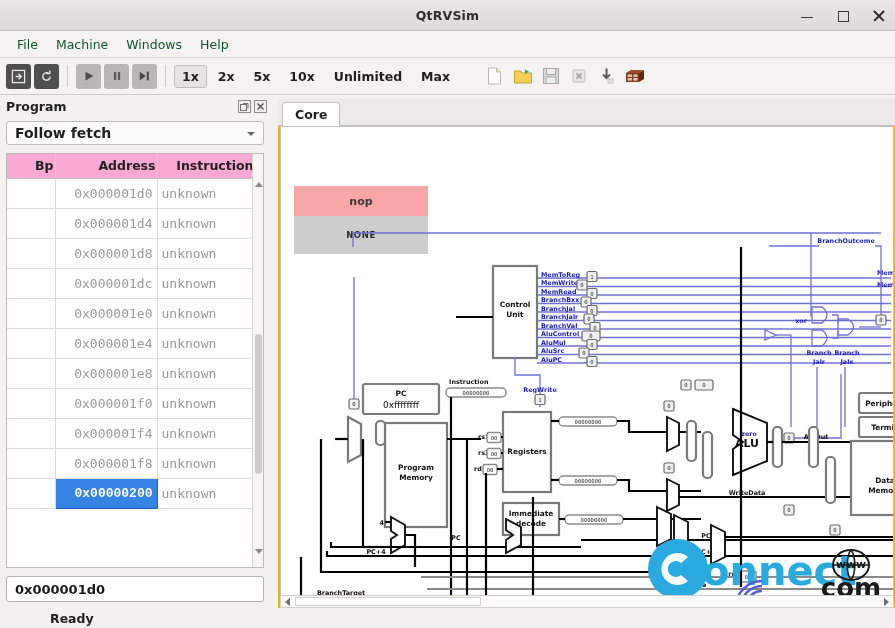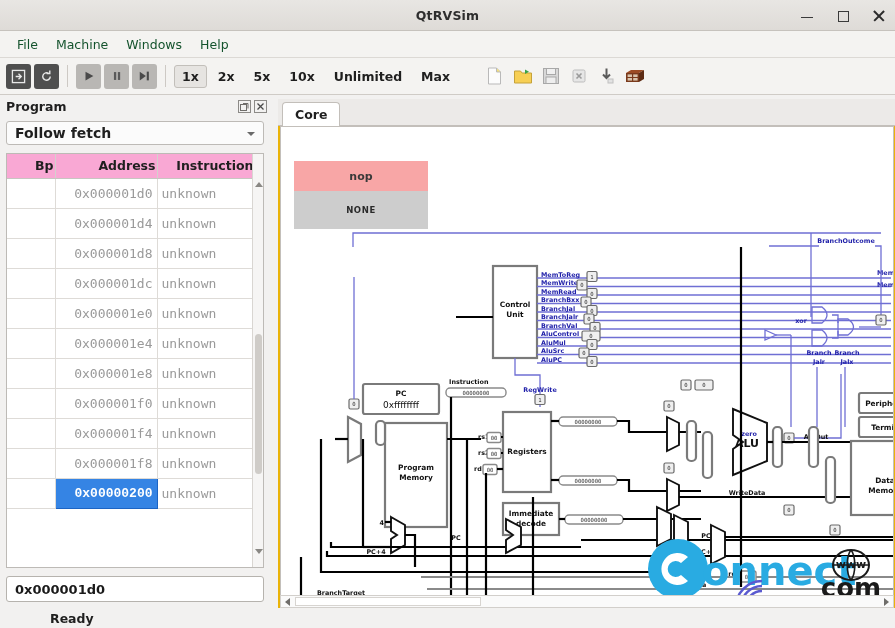--- a/index.html
+++ b/index.html
@@ -188,21 +188,21 @@
   }
   .hscroll .thumb {
     position: absolute; left: 14px; top: 1px; width: 186px; height: 9px;
     background: #ffffff; border: 1px solid #d7d4d0; cursor: pointer;
   }
 
   
   .nopblock { position: absolute; left: 13px; top: 34px; width: 134px; }
   .nop-top {
     height: 30px; background: #f8a6a6; display: flex; align-items: center; justify-content: center;
-    font-size: 11px; color: #3a3a3a; font-weight: 600;
+    font-size: 11px; color: #3a3a3a; font-weight: 600; margin-top: 25px;
   }
   .nop-bot {
     height: 38px; background: #cdcdcd; display: flex; align-items: center; justify-content: center;
     font-size: 8.5px; color: #2a2a2a; font-weight: bold; letter-spacing: .6px;
   }
 
   svg.diagram { position: absolute; left: 0; top: 0; }
 
   .wm { position: absolute; left: 365px; top: 408px; width: 250px; height: 80px; pointer-events: none; }
 </style>

